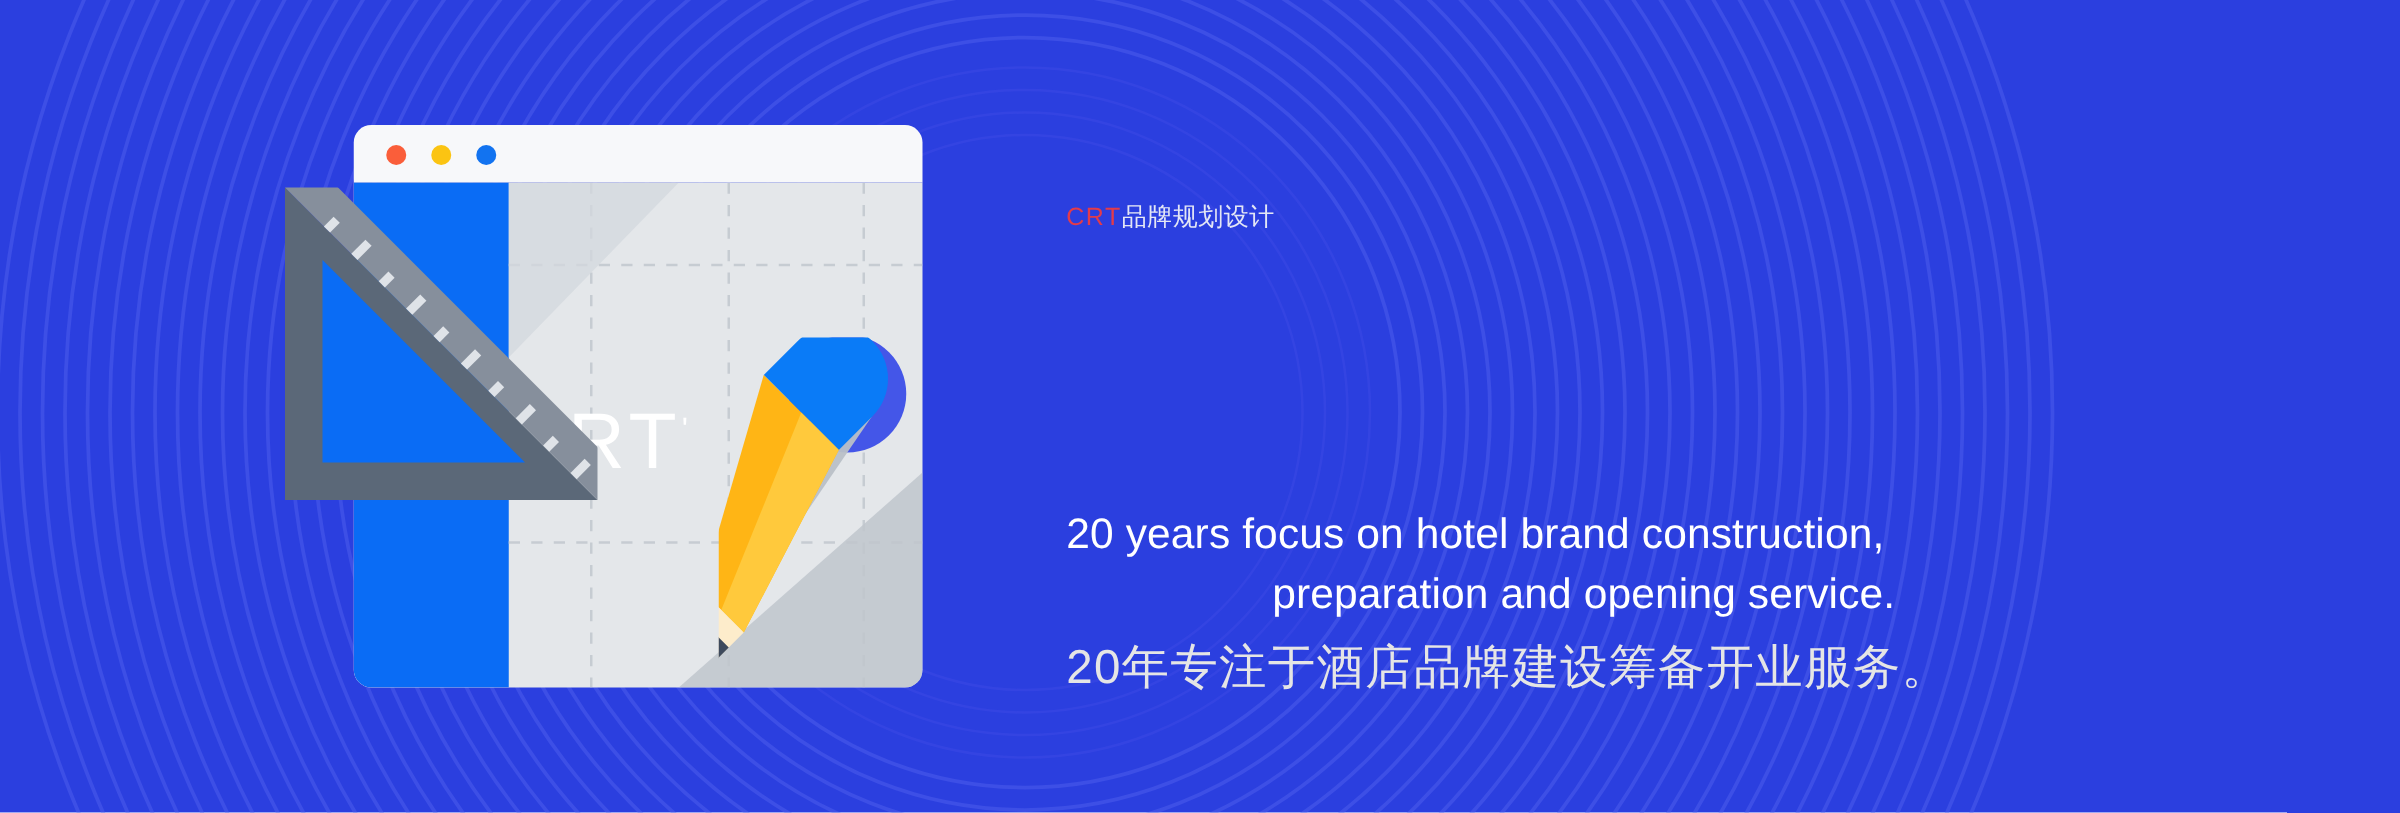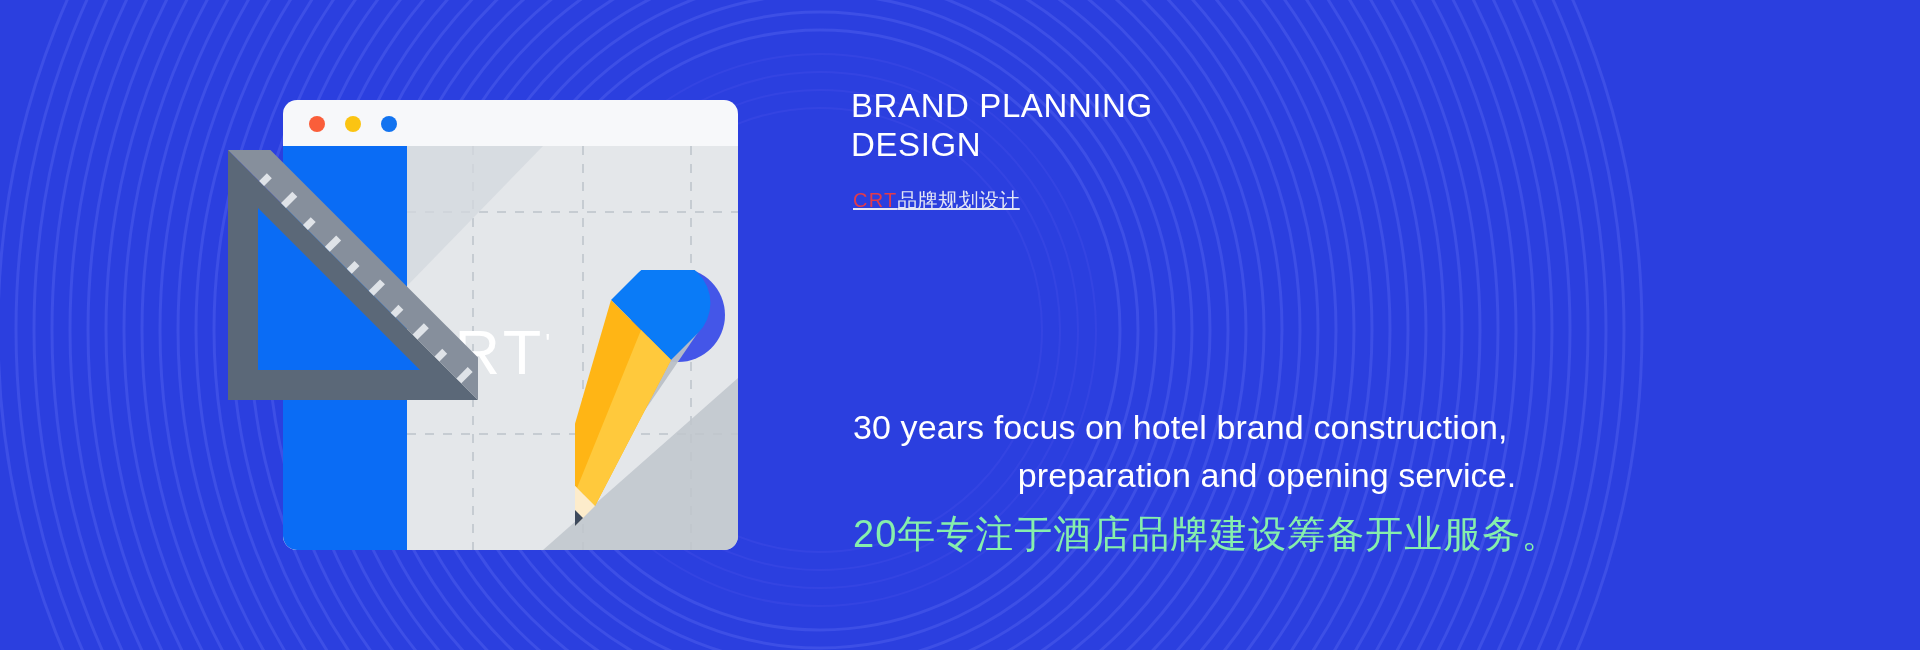--- a/index.html
+++ b/index.html
@@ -52,27 +52,26 @@
     font-size: 33px;
     line-height: 39px;
     letter-spacing: 0.6px;
     font-weight: 400;
     white-space: pre-line;
   }
 
   .eyebrow-cn {
     position: absolute;
     left: 2px;
-    top: 188px;
+    top: 162px;
     font-size: 20px;
     line-height: 24px;
     color: #e3e6f5;
     letter-spacing: 0.4px;
     white-space: nowrap;
-    text-decoration: underline;
   }
   .eyebrow-cn .crt-red {
     color: #e23b4a;
     letter-spacing: 1.2px;
   }
 
   .headline-en {
     position: absolute;
     left: 2px;
     top: 403px;
@@ -82,21 +81,21 @@
     line-height: 48px;
     font-weight: 400;
     letter-spacing: 0.1px;
   }
   .headline-en .l2 { display: block; padding-left: 8px; text-align: center; }
 
   .headline-cn {
     position: absolute;
     left: 2px;
     top: 508px;
-    color: #86efac;
+    color: #e5e5e5;
     font-size: 38px;
     line-height: 52px;
     letter-spacing: 1px;
     white-space: nowrap;
   }
 
   
   .browser {
     position: absolute;
     left: 283px;
@@ -306,27 +305,25 @@
 
       <path d="M-14,202 L20,236 L-6,262 Z" fill="#fdeccb"></path>
 
       <path d="M-6,262 L8,248 L-2,238 Z" fill="#3e4a5c"></path>
     </svg>
 
   </div>
 
   <div class="text-block">
 
-    <div class="eyebrow">BRAND PLANNING
-DESIGN</div>
 
     <div class="eyebrow-cn"><span class="crt-red">CRT</span><span>品牌规划设计</span></div>
 
     <div class="headline-en">
-      <span>30 years focus on hotel brand construction,</span>
+      <span>20 years focus on hotel brand construction,</span>
       <span class="l2">preparation and opening service.</span>
     </div>
 
     <div class="headline-cn">20年专注于酒店品牌建设筹备开业服务。</div>
 
   </div>
 
 </div>
 
 </body></html>

